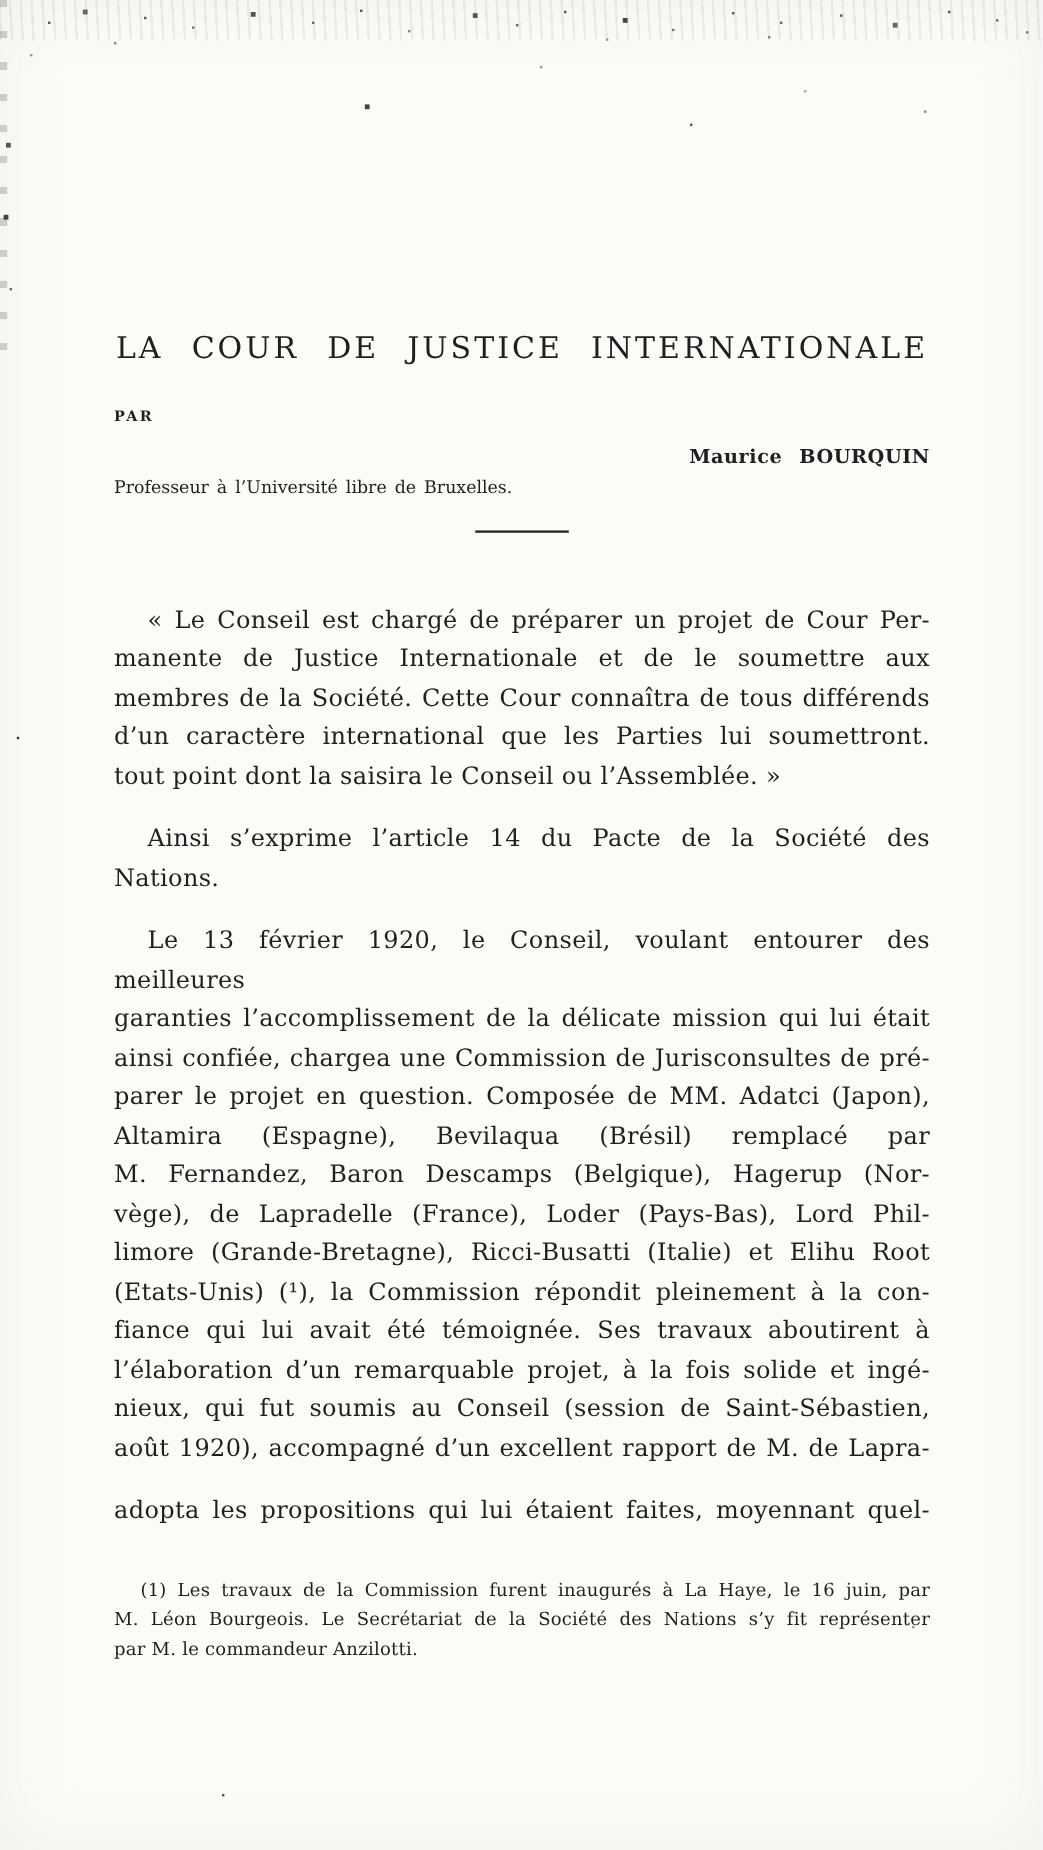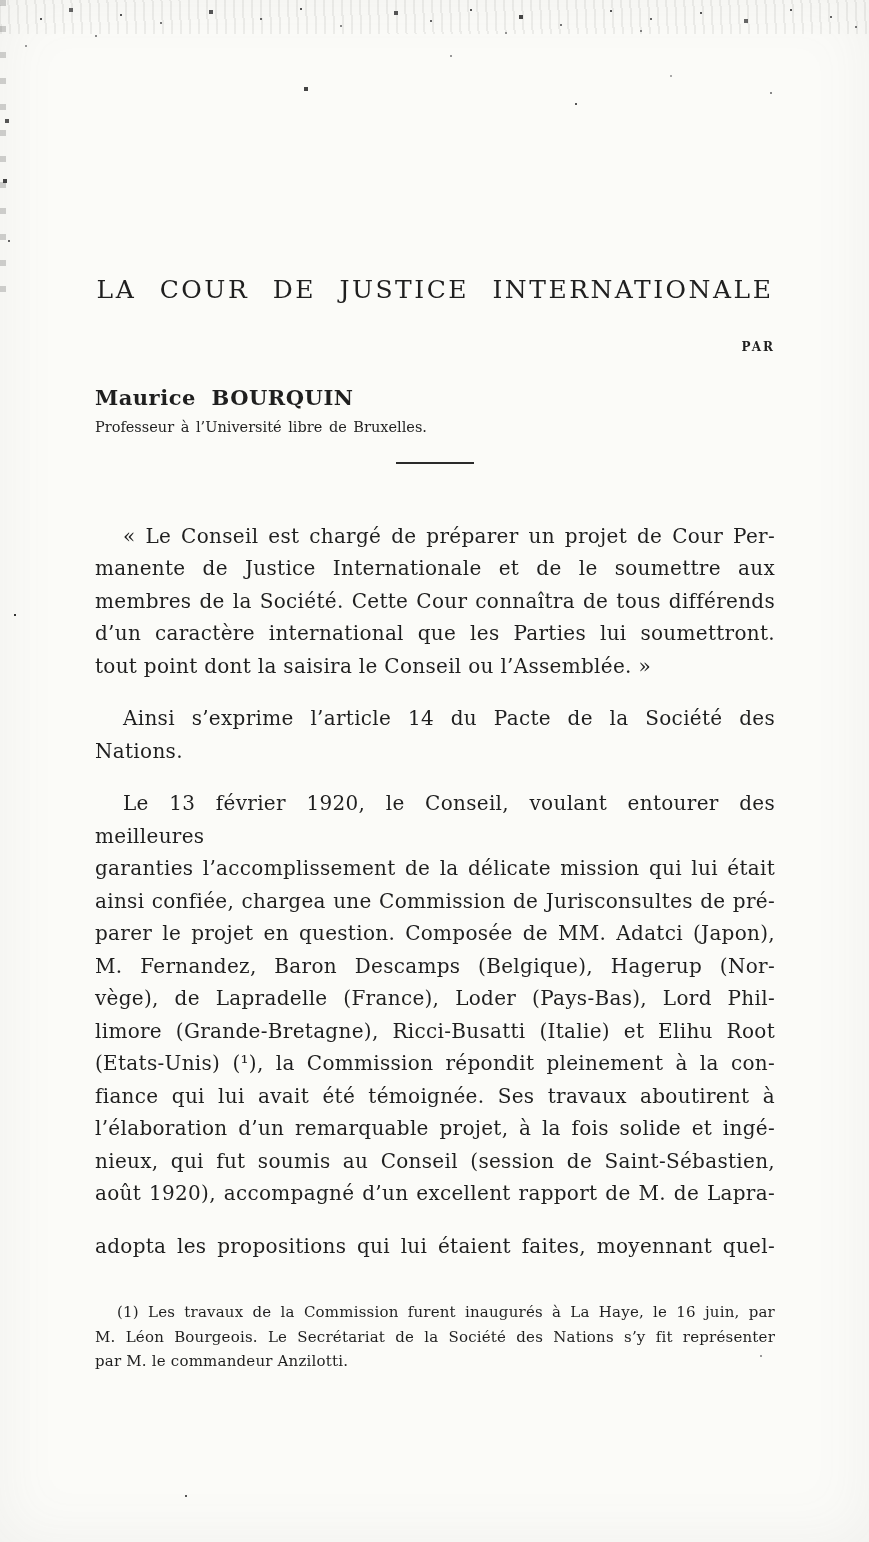--- a/index.html
+++ b/index.html
@@ -44,26 +44,26 @@
   }
   
   .content{width:680px;margin-left:95px;}
   .title{
     padding-top:258px;
     text-align:center;
     font-size:25px;letter-spacing:2.5px;word-spacing:13px;
     font-weight:400;white-space:nowrap;
   }
   .byline{
-    margin-top:36px;text-align:right;
+    margin-top:36px;text-align:left;
     font-size:12px;letter-spacing:2px;font-weight:700;
   }
   .author{
-    margin-top:31px;text-align:left;
-    font-size:21px;font-weight:700;word-spacing:8px;letter-spacing:.5px;
+    margin-top:17px;text-align:right;
+    font-size:16px;font-weight:700;word-spacing:8px;letter-spacing:.5px;
   }
   .affiliation{
     margin-top:9px;
     font-size:14.5px;word-spacing:2px;
   }
   .rule{
     width:78px;height:0;margin:27px auto 0 auto;
     border-top:2px solid #2a2a2a;
   }
   
@@ -120,20 +120,21 @@
         <div class="ln j indent">Ainsi s’exprime l’article 14 du Pacte de la Société des</div>
         <div class="ln">Nations.</div>
       <p></p>
 
       <p class="para">
         </p>
         <div class="ln j indent">Le 13 février 1920, le Conseil, voulant entourer des meilleures</div>
         <div class="ln j">garanties l’accomplissement de la délicate mission qui lui était</div>
         <div class="ln j">ainsi confiée, chargea une Commission de Jurisconsultes de pré-</div>
         <div class="ln j">parer le projet en question. Composée de MM. Adatci (Japon),</div>
+        <div class="ln j">Altamira (Espagne), Bevilaqua (Brésil) remplacé par</div>
         <div class="ln j">M. Fernandez, Baron Descamps (Belgique), Hagerup (Nor-</div>
         <div class="ln j">vège), de Lapradelle (France), Loder (Pays-Bas), Lord Phil-</div>
         <div class="ln j">limore (Grande-Bretagne), Ricci-Busatti (Italie) et Elihu Root</div>
         <div class="ln j">(Etats-Unis) (¹), la Commission répondit pleinement à la con-</div>
         <div class="ln j">fiance qui lui avait été témoignée. Ses travaux aboutirent à</div>
         <div class="ln j">l’élaboration d’un remarquable projet, à la fois solide et ingé-</div>
         <div class="ln j">nieux, qui fut soumis au Conseil (session de Saint-Sébastien,</div>
         <div class="ln j">août 1920), accompagné d’un excellent rapport de M. de Lapra-</div>
       <p></p>
 

